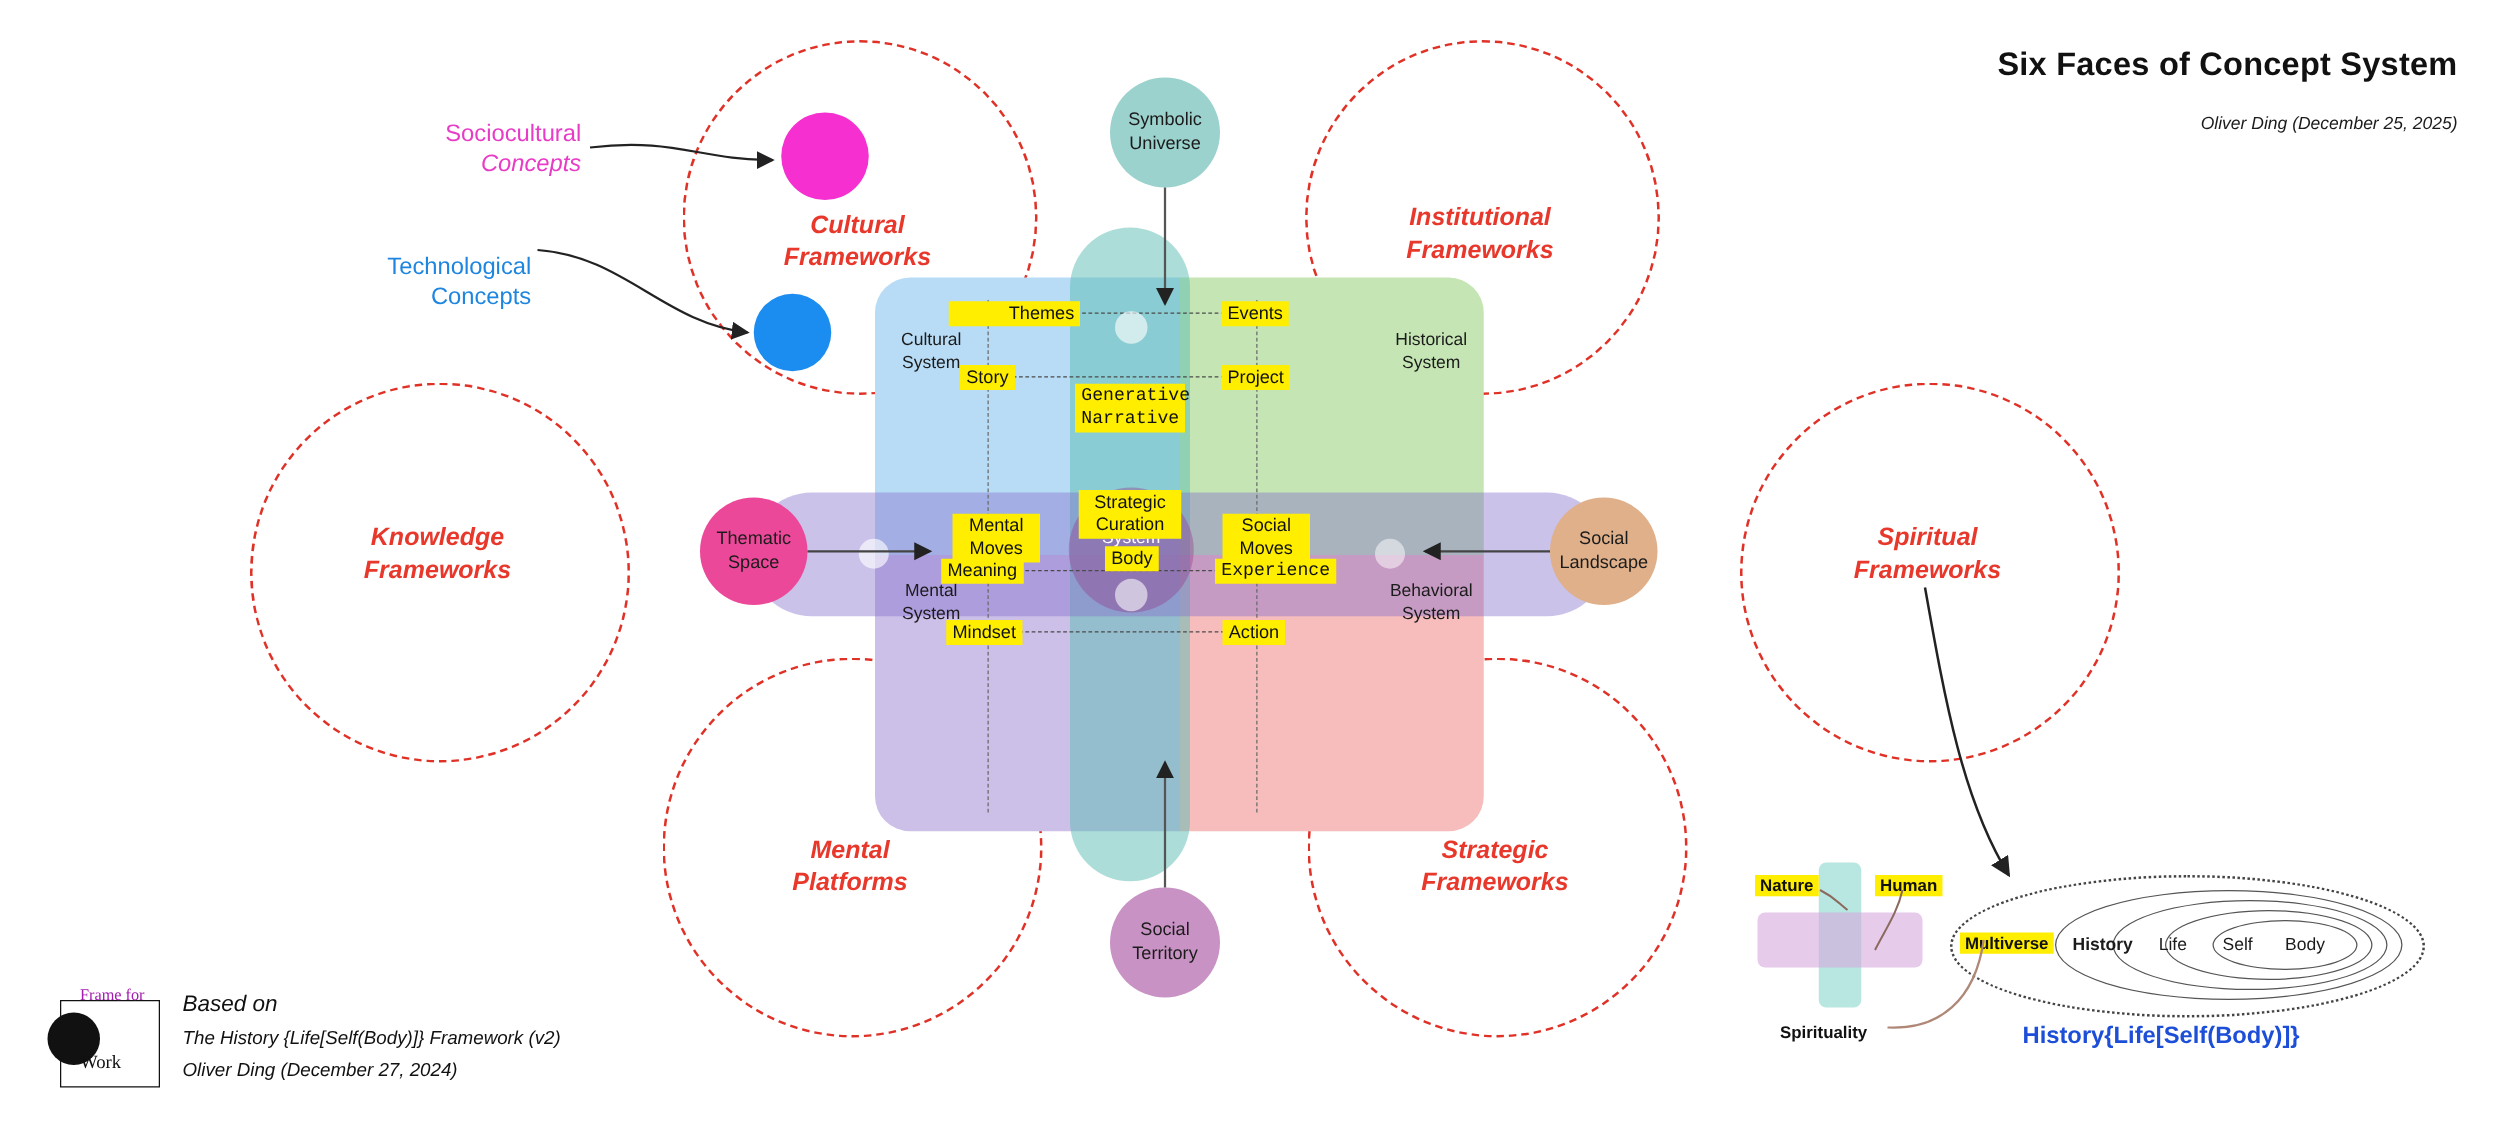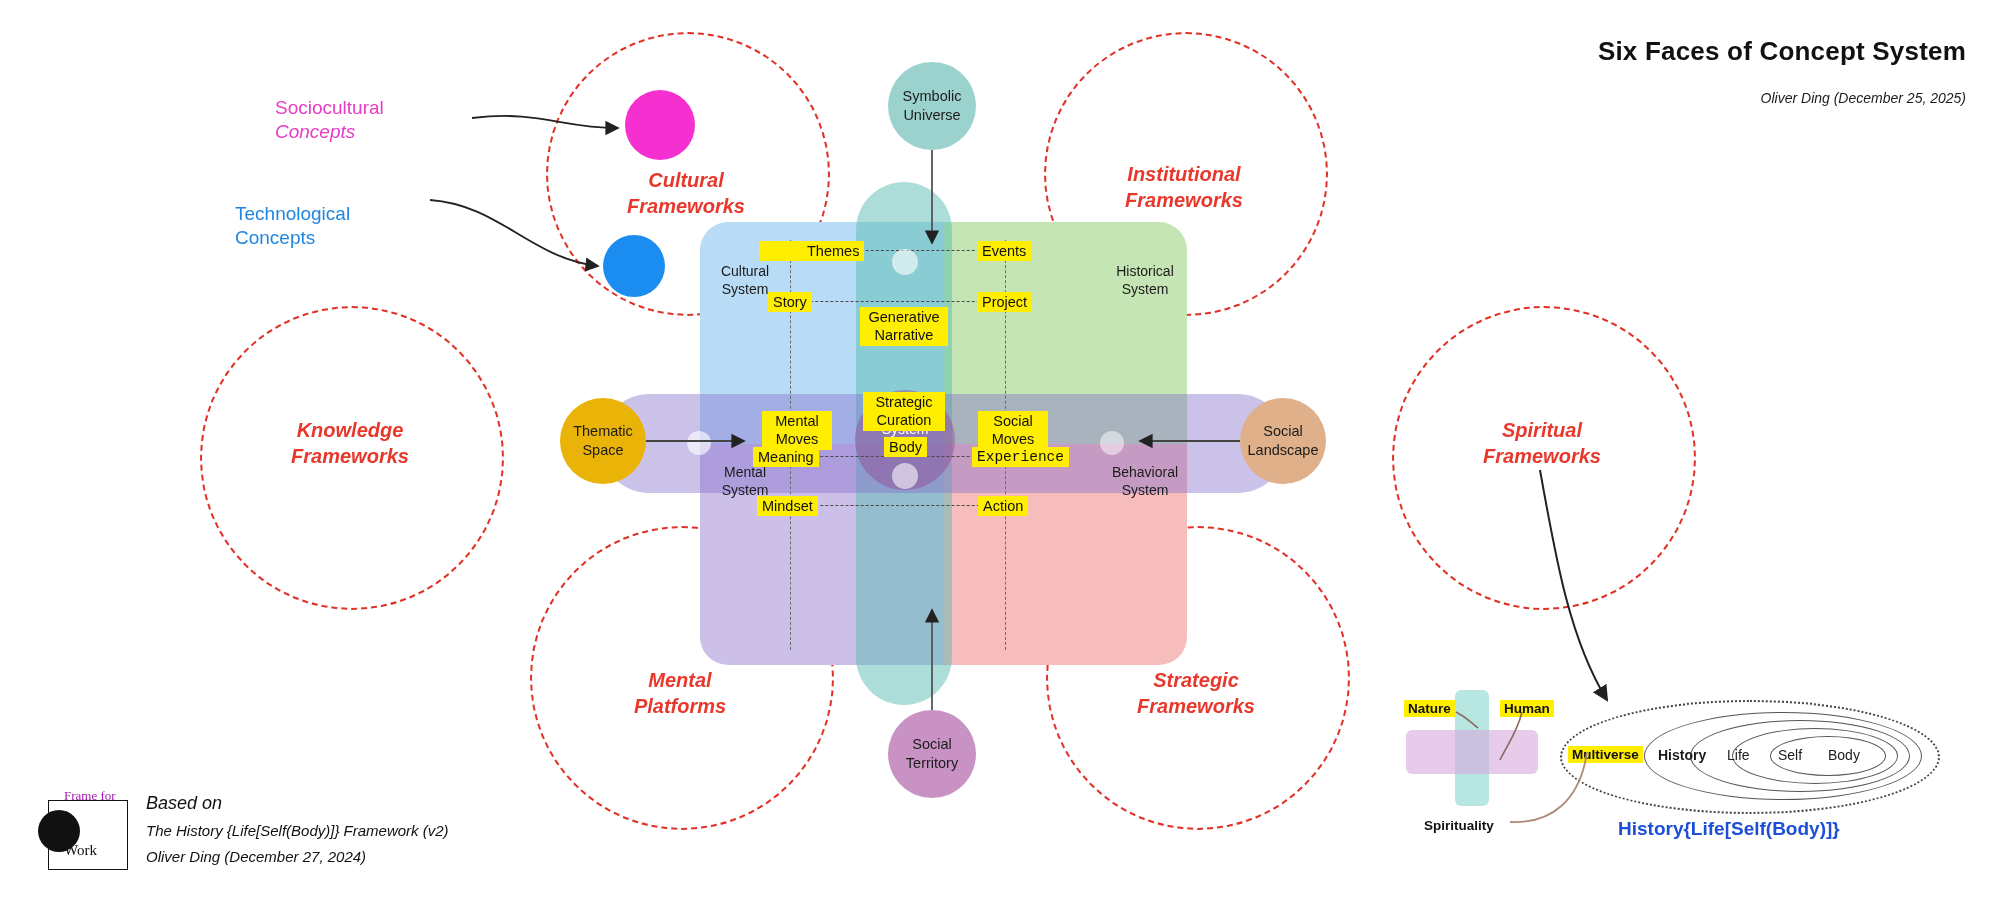--- a/index.html
+++ b/index.html
@@ -10,21 +10,21 @@
   
   #title{right:34px;top:36px;font-size:26px;font-weight:bold;letter-spacing:.2px;text-align:right;color:#111;}
   #subtitle{right:34px;top:90px;font-size:14px;font-style:italic;text-align:center;color:#1b1b1b;}
 
   
   .dashcircle{border:2.5px dashed #e03127;border-radius:50%;}
   .fwlabel{color:#e8382c;font-weight:bold;font-style:italic;font-size:20px;
            text-align:center;line-height:1.28;white-space:pre-line;}
 
   
-  .conceptlabel{font-size:19px;line-height:1.26;text-align:left;white-space:pre-line;}
+  .conceptlabel{font-size:19px;line-height:1.26;text-align:right;white-space:pre-line;}
   .conceptlabel .it{font-style:italic;display:block;}
   #soc-label{color:#e83bc6;}
   #tech-label{color:#1f86e0;}
 
   
   #board{left:700px;top:222px;width:487px;height:443px;}
   .quad{position:absolute;}
   #q-cul{left:0;top:0;width:50%;height:50%;background:#b8dcf5;border-radius:28px 0 0 0;}
   #q-his{left:50%;top:0;width:50%;height:50%;background:#c5e6b4;border-radius:0 28px 0 0;}
   #q-men{left:0;top:50%;width:50%;height:50%;background:#ccbfe8;border-radius:0 0 0 28px;}
@@ -173,26 +173,26 @@
   <div class="chip" data-name="chip-strategic-curation" style="left:163px;top:170px;width:72px;">Strategic
 Curation</div>
   <div class="chip" data-name="chip-meaning" style="left:53px;top:225px;">Meaning</div>
   <div class="chip" data-name="chip-experience" style="left:272px;top:225px;font-family:Liberation Mono, monospace;">Experience</div>
   <div class="chip" data-name="chip-mindset" style="left:57px;top:274px;">Mindset</div>
   <div class="chip" data-name="chip-action" style="left:278px;top:274px;">Action</div>
 </div>
 
 <style>
   #board [data-name="chip-strategic-curation"]{top:170px;left:163px;}
-  #board [data-name="chip-generative-narrative"]{top:85px;}
+  #board [data-name="chip-generative-narrative"]{top:85px;font-family:Liberation Mono, monospace;}
 </style>
 
 <div class="ncircle" data-name="node-symbolic-universe" style="left:888px;top:62px;width:88px;height:88px;background:#9bd2cd;">Symbolic
 Universe</div>
-<div class="ncircle" data-name="node-thematic-space" style="left:560px;top:398px;width:86px;height:86px;background:#eab308;">Thematic
+<div class="ncircle" data-name="node-thematic-space" style="left:560px;top:398px;width:86px;height:86px;background:#ec4899;">Thematic
 Space</div>
 <div class="ncircle" data-name="node-social-landscape" style="left:1240px;top:398px;width:86px;height:86px;background:#dfb08a;">Social
 Landscape</div>
 <div class="ncircle" data-name="node-social-territory" style="left:888px;top:710px;width:88px;height:88px;background:#c893c4;">Social
 Territory</div>
 
 <div class="abs" id="bar-v" data-name="spirituality-vertical-bar"></div>
 <div class="abs" id="bar-h" data-name="nature-human-horizontal-bar"></div>
 <div class="crosslbl" data-name="cross-label-nature" style="left:1404px;top:700px;">Nature</div>
 <div class="crosslbl" data-name="cross-label-human" style="left:1500px;top:700px;">Human</div>

